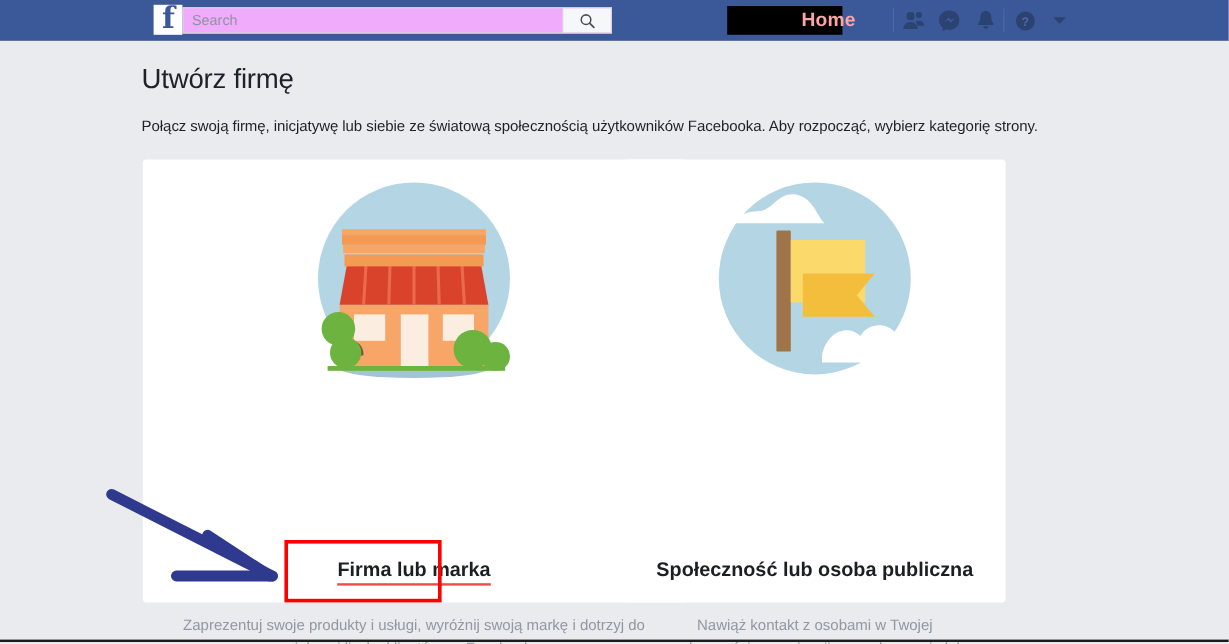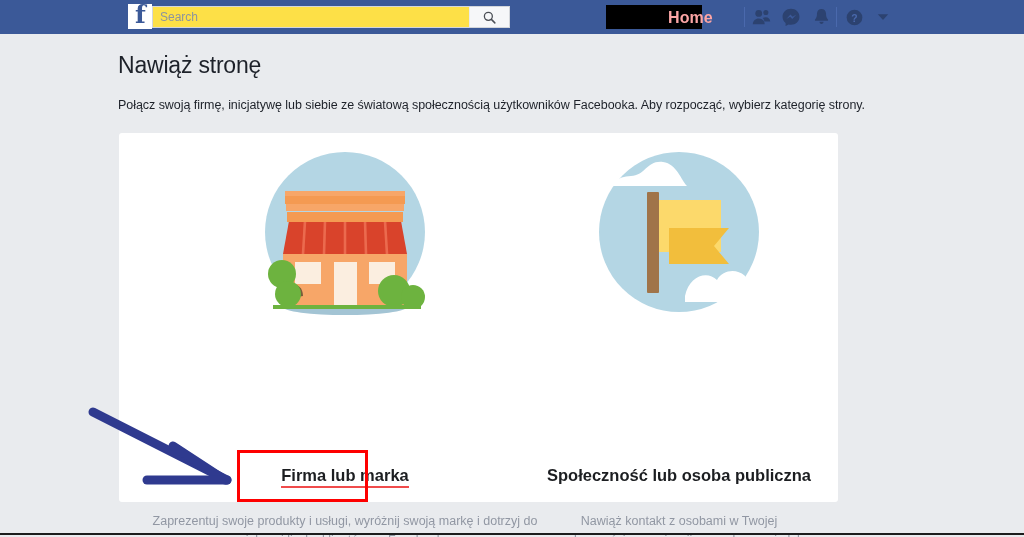--- a/index.html
+++ b/index.html
@@ -35,21 +35,21 @@
     font-family: "DejaVu Serif", serif;
     font-weight: bold;
     font-size: 25px;
     color: #3b5998;
     line-height: 28px;
   }
   .searchbox {
     position: absolute;
     left: 152px; top: 6px;
     width: 358px; height: 22px;
-    background: #fde047;
+    background: #f0abfc;
     border: 1px solid #d3d6db;
     display: flex;
     align-items: center;
   }
   .searchbox input {
     flex: 1;
     height: 20px;
     border: 0;
     outline: none;
     font-family: "Liberation Sans", sans-serif;
@@ -248,21 +248,21 @@
     </svg>
   </div>
 
   <div class="navicon i5">
     <svg width="12" height="8" viewBox="0 0 12 8">
       <path d="M0.8 1.3h10.4L6 7z" fill="#2c4270"></path>
     </svg>
   </div>
 </div>
 
-<h1 class="page-title">Nawiąż stronę</h1>
+<h1 class="page-title">Utwórz firmę</h1>
 <p class="page-sub">Połącz swoją firmę, inicjatywę lub siebie ze światową społecznością użytkowników Facebooka. Aby rozpocząć, wybierz kategorię strony.</p>
 
 <div class="card left">
 
   <svg class="illus" viewBox="0 0 180 170">
     <circle cx="90" cy="82" r="80" fill="#b4d6e4"></circle>
     <ellipse cx="90" cy="157" rx="62" ry="8" fill="#a3c4d4"></ellipse>
     <rect x="28" y="104" width="124" height="54" fill="#f7a668"></rect>
     <rect x="40" y="112" width="26" height="22" fill="#fbeee0"></rect>
     <rect x="79" y="112" width="23" height="46" fill="#fbeee0"></rect>

